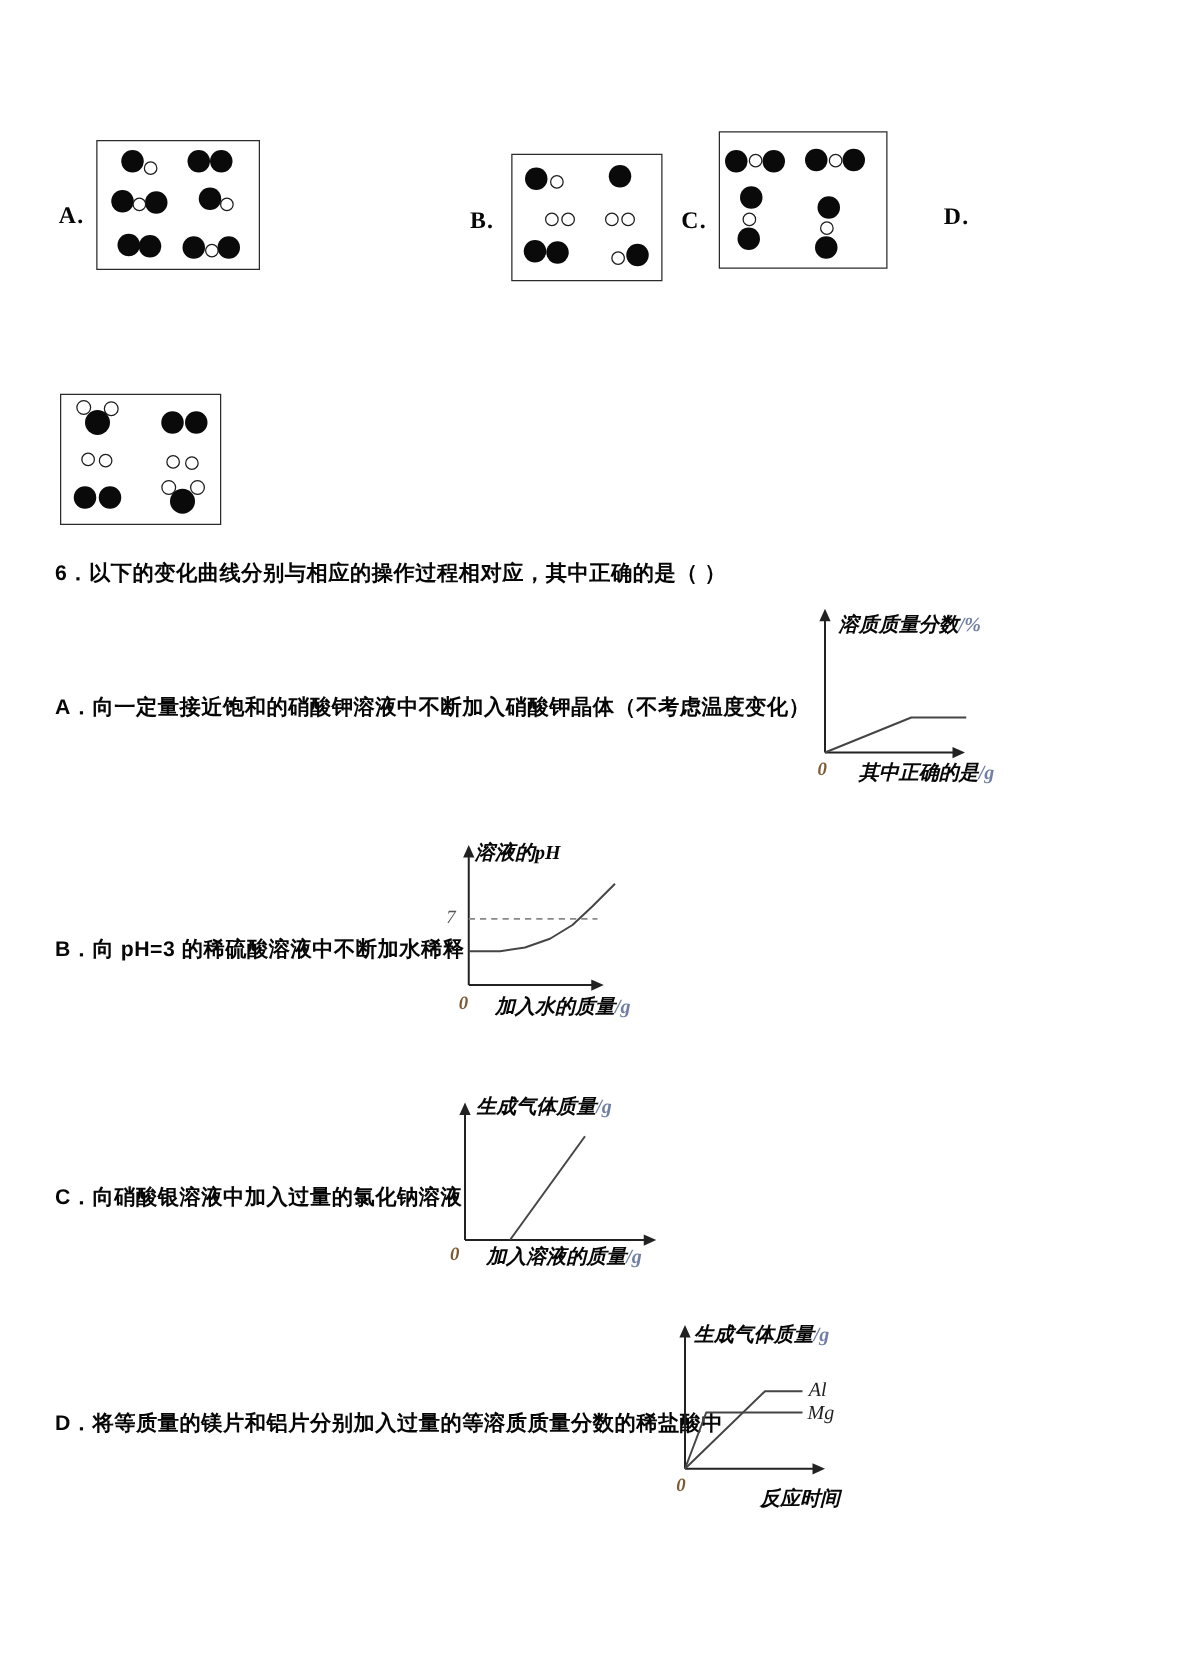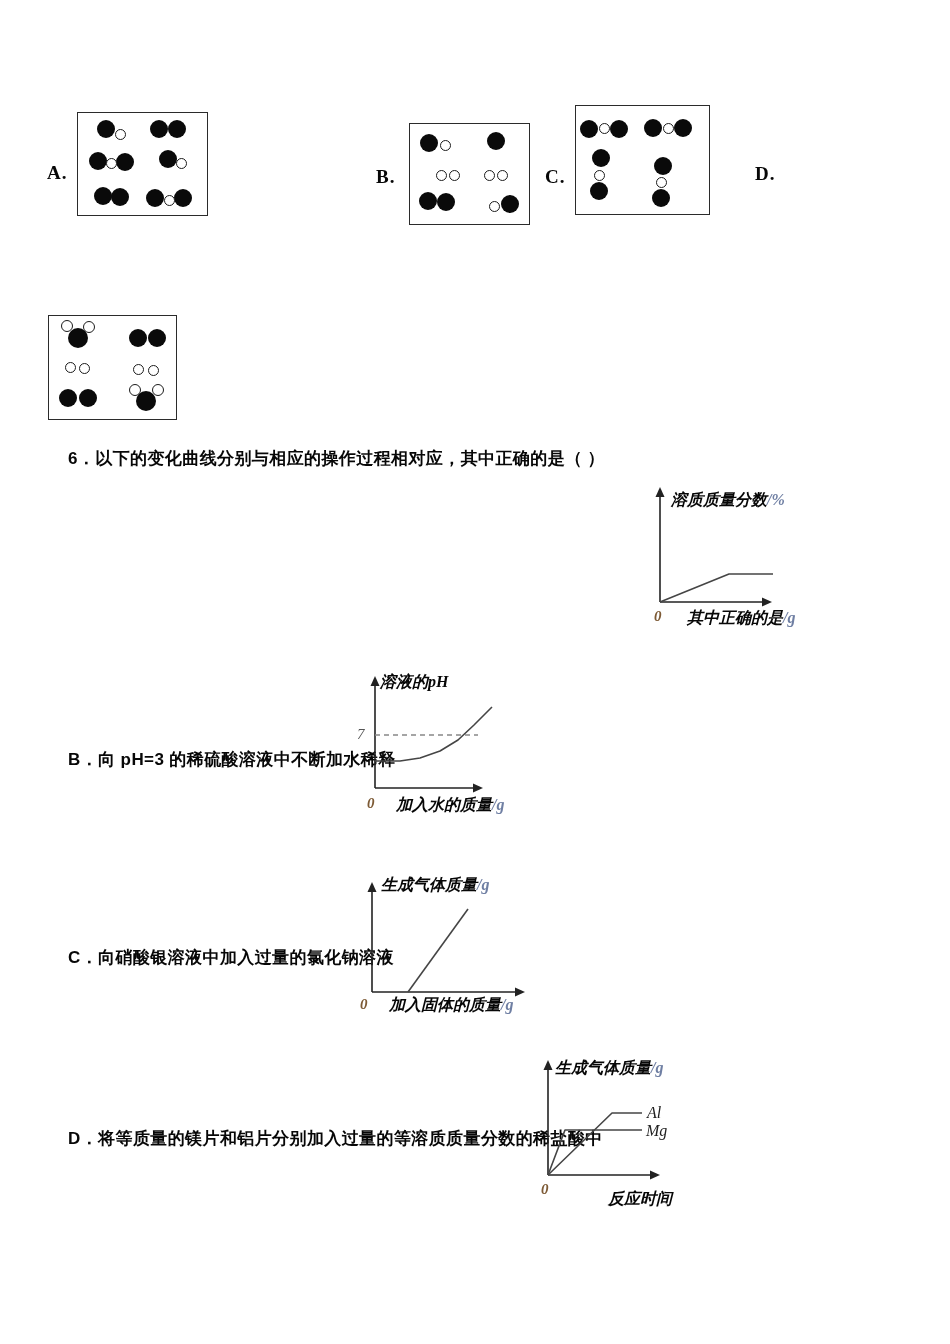--- a/index.html
+++ b/index.html
@@ -4,21 +4,21 @@
 <style>
   html,body{margin:0;padding:0;background:#ffffff;}
   .page{position:relative;width:950px;height:1344px;background:#ffffff;overflow:hidden;
         font-family:"Liberation Sans","DejaVu Sans",sans-serif;color:#070707;}
   .optletter{position:absolute;font-family:"Liberation Serif","DejaVu Serif",serif;
              font-weight:700;font-size:19px;letter-spacing:1px;}
   .molbox{position:absolute;border:1.5px solid #2b2b2b;background:#ffffff;box-sizing:border-box;}
   .atom{position:absolute;border-radius:50%;}
   .atom.b{background:#0a0a0a;}
   .atom.w{background:#ffffff;border:1.6px solid #1c1c1c;box-sizing:border-box;}
-  .tline{position:absolute;font-size:17px;font-weight:700;letter-spacing:.4px;white-space:pre;margin-left:24px;}
+  .tline{position:absolute;font-size:17px;font-weight:700;letter-spacing:.4px;white-space:pre;}
   #q6-line{left:44px;top:447px;}
   #opt-a-line{left:44px;top:554px;}
   #opt-b-line{left:44px;top:748px;}
   #opt-c-line{left:44px;top:946px;}
   #opt-d-line{left:44px;top:1127px;}
   .graph{position:absolute;font-style:italic;}
   .graph svg{position:absolute;left:0;top:0;}
   .glabel{position:absolute;font-size:16px;font-weight:700;white-space:pre;}
   .glabel .sfx{font-family:"Liberation Serif","DejaVu Serif",serif;font-weight:700;}
   .sfx.blue{color:#6f7fa3;}
@@ -93,20 +93,21 @@
       <div class="atom w" style="left: 83.5px; top: 47.5px; width: 11px; height: 11px;"></div>
       <div class="atom w" style="left: 98.5px; top: 48.5px; width: 11px; height: 11px;"></div>
       <div class="atom b" style="left: 10px; top: 73px; width: 18px; height: 18px;"></div>
       <div class="atom b" style="left: 30px; top: 73px; width: 18px; height: 18px;"></div>
       <div class="atom w" style="left: 80px; top: 68px; width: 12px; height: 12px;"></div>
       <div class="atom w" style="left: 103px; top: 68px; width: 12px; height: 12px;"></div>
       <div class="atom b" style="left: 87px; top: 75px; width: 20px; height: 20px;"></div>
     </div>
 
   <div class="tline" id="q6-line">6．以下的变化曲线分别与相应的操作过程相对应，其中正确的是（ ）</div>
+  <div class="tline" id="opt-a-line">A．向一定量接近饱和的硝酸钾溶液中不断加入硝酸钾晶体（不考虑温度变化）</div>
   <div class="tline" id="opt-b-line">B．向 pH=3 的稀硫酸溶液中不断加水稀释</div>
   <div class="tline" id="opt-c-line">C．向硝酸银溶液中加入过量的氯化钠溶液</div>
   <div class="tline" id="opt-d-line">D．将等质量的镁片和铝片分别加入过量的等溶质质量分数的稀盐酸中</div>
 
   <div class="graph" id="graph-a" style="left: 645px; top: 483px; width: 230px; height: 155px;">
     <svg width="230" height="155">
         <line x1="15" y1="119" x2="15" y2="12" stroke="#222222" stroke-width="1.6"></line>
         <polygon points="15,4 10.5,14 19.5,14" fill="#222222"></polygon>
         <line x1="15" y1="119" x2="119" y2="119" stroke="#222222" stroke-width="1.6"></line>
         <polygon points="127,119 117,114.5 117,123.5" fill="#222222"></polygon>
@@ -134,21 +135,21 @@
 
   <div class="graph" id="graph-c" style="left: 348px; top: 868px; width: 214px; height: 150px;">
     <svg width="214" height="150">
         <line x1="24" y1="124" x2="24" y2="22" stroke="#222222" stroke-width="1.6"></line>
         <polygon points="24,14 19.5,24 28.5,24" fill="#222222"></polygon>
         <line x1="24" y1="124" x2="169" y2="124" stroke="#222222" stroke-width="1.6"></line>
         <polygon points="177,124 167,119.5 167,128.5" fill="#222222"></polygon>
         <polyline points="60,124 120,41" fill="none" stroke="#454545" stroke-width="1.6" stroke-linejoin="round"></polyline>
       </svg>
     <span class="glabel ylab" style="left: 33px; top: 7px;"><span>生成气体质量</span><span class="sfx blue">/g</span></span>
-    <span class="glabel xlab" style="left: 41px; top: 127px;"><span>加入固体的质量</span><span class="sfx blue">/g</span></span>
+    <span class="glabel xlab" style="left: 41px; top: 127px;"><span>加入溶液的质量</span><span class="sfx blue">/g</span></span>
     <span class="olabel" style="left: 12px; top: 128px;">0</span>
   </div>
 
   <div class="graph" id="graph-d" style="left: 531px; top: 1053px; width: 240px; height: 160px;">
     <svg width="240" height="160">
         <line x1="17" y1="122" x2="17" y2="15" stroke="#222222" stroke-width="1.6"></line>
         <polygon points="17,7 12.5,17 21.5,17" fill="#222222"></polygon>
         <line x1="17" y1="122" x2="121" y2="122" stroke="#222222" stroke-width="1.6"></line>
         <polygon points="129,122 119,117.5 119,126.5" fill="#222222"></polygon>
         <polyline points="17,122 81,60 111,60" fill="none" stroke="#454545" stroke-width="1.6" stroke-linejoin="round"></polyline>

